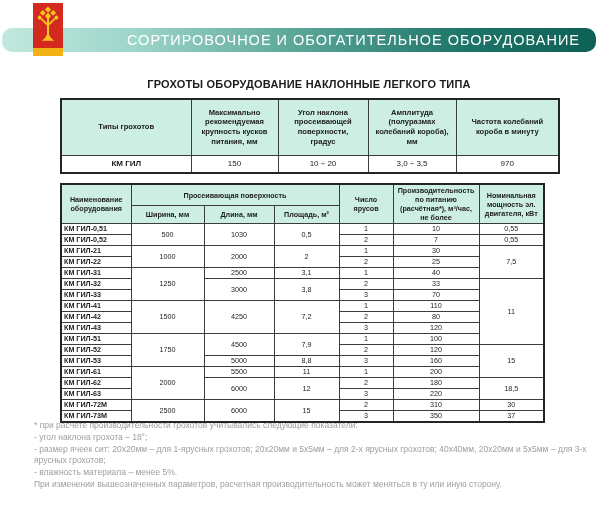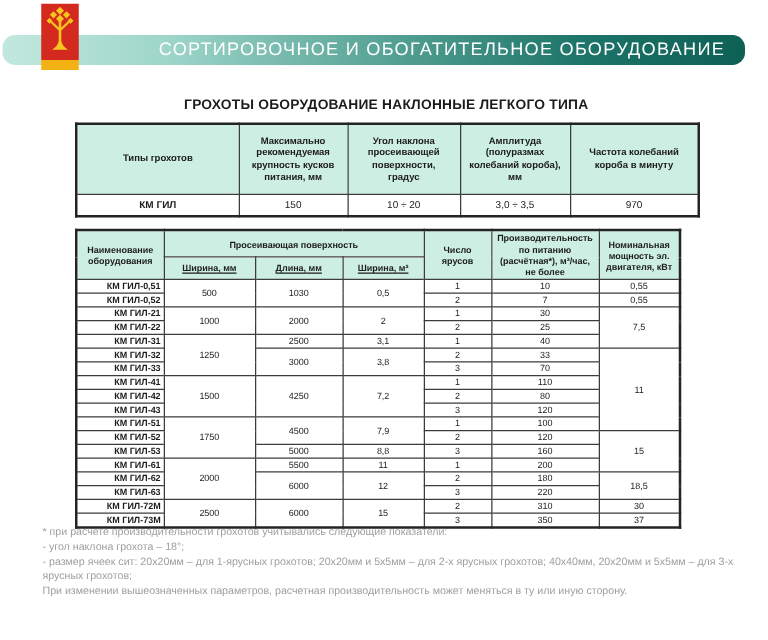--- a/index.html
+++ b/index.html
@@ -35,23 +35,23 @@
   td, th { border:1px solid #3c3c3c; text-align:center; vertical-align:middle;
     overflow:hidden; }
   th { background:var(--mint,#cdeee3); font-weight:700;margin-left:48px; }
   .t1 { position:absolute; left:60px; top:98px; width:498px; border:2px solid #242424; }
   .t1 th { font-size:7.6px; line-height:1.3; height:56px; padding:2px 6px; }
   .t1 td { font-size:8px; height:18px; }
   .t1 td.model { font-weight:700; }
   .t2 { position:absolute; left:60px; top:183px; width:483px; border:2px solid #242424; }
   .t2 th { font-size:7.2px; line-height:1.25; padding:1px 3px; }
   .t2 .h-row1 th { height:20px; }
-  .t2 .h-row2 th { height:16px;text-decoration:underline; }
+  .t2 .h-row2 th { height:16px; }
   .t2 td { font-size:7.2px; height:11px; line-height:1; padding:0 2px; }
-  .t2 td.model { font-weight:700; text-align:right; }
+  .t2 td.model { font-weight:700; text-align:left; }
   
   .footnotes {
     position:absolute; left:34px; top:420px; width:557px;
     color:var(--footnote,#9e9e9e); font-size:8.5px; line-height:11.8px;
     font-weight:400;
   }
 </style>
 </head>
 <body>
 
@@ -126,21 +126,21 @@
         <tr class="h-row1">
       <th rowspan="2">Наименование оборудования</th>
       <th colspan="3">Просеивающая поверхность</th>
       <th rowspan="2">Число ярусов</th>
       <th rowspan="2">Производительность по питанию (расчётная*), м³/час, не более</th>
       <th rowspan="2">Номинальная мощность эл. двигателя, кВт</th>
     </tr>
     <tr class="h-row2">
       <th>Ширина, мм</th>
       <th>Длина, мм</th>
-      <th>Ширина, м²</th>
+      <th>Площадь, м²</th>
     </tr>
 
     <tr>
       <td class="model">КМ ГИЛ-0,51</td>
       <td rowspan="2">500</td>
       <td rowspan="2">1030</td>
       <td rowspan="2">0,5</td>
       <td>1</td>
       <td>10</td>
       <td>0,55</td>
@@ -261,16 +261,17 @@
       <td>350</td>
       <td>37</td>
     </tr>
   </tbody>
     </table>
 
   <div class="footnotes">
     <div>* при расчете производительности грохотов учитывались следующие показатели:</div>
     <div>- угол наклона грохота – 18°;</div>
     <div>- размер ячеек сит: 20х20мм – для 1-ярусных грохотов; 20х20мм и 5х5мм – для 2-х ярусных грохотов; 40х40мм, 20х20мм и 5х5мм – для 3-х ярусных грохотов;</div>
+    <div>- влажность материала – менее 5%.</div>
     <div>При изменении вышеозначенных параметров, расчетная производительность может меняться в ту или иную сторону.</div>
   </div>
 
 </div>
 
 </body></html>

